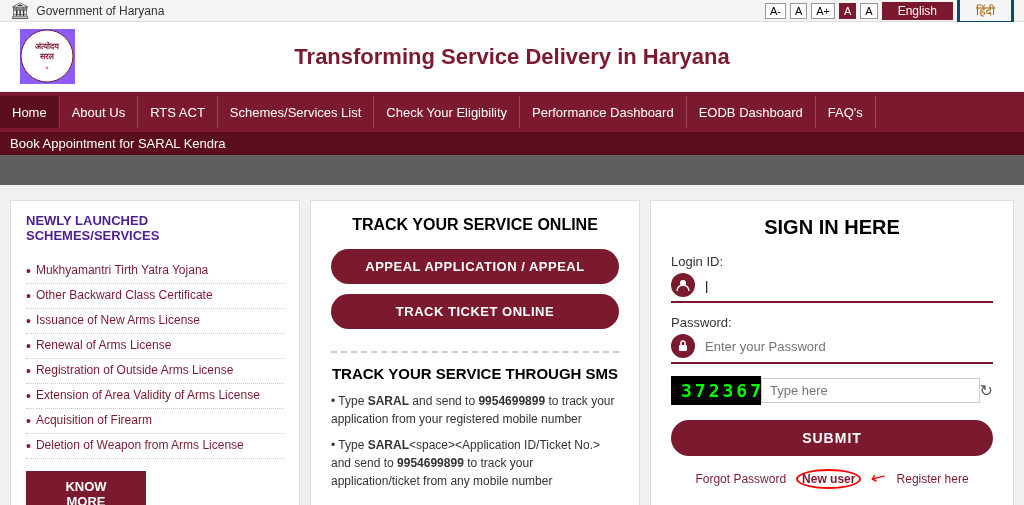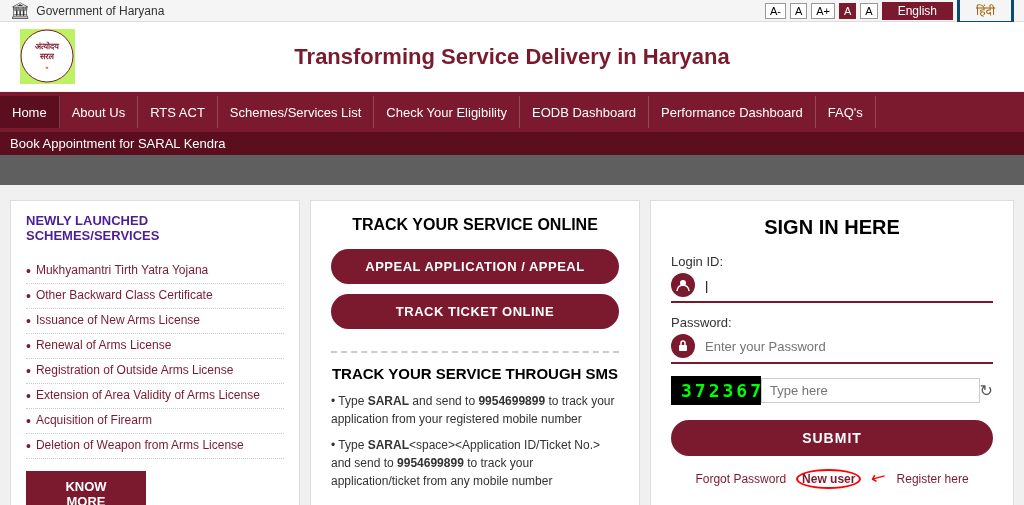--- a/index.html
+++ b/index.html
@@ -39,21 +39,21 @@
       display: flex;
       align-items: center;
       justify-content: center;
       padding: 8px 20px;
       background: #fff;
       border-bottom: 1px solid #eee;
     }
     .logo-area { display: flex; align-items: center; gap: 10px; position: absolute; left: 20px; }
     .logo-img {
       width: 55px; height: 55px;
-      background: #bef264;
+      background: #8b5cf6;
       display: flex; align-items: flex-start; justify-content: center;
     }
     .header-title { font-size: 22px; font-weight: bold; color: #7b1a2e; text-align: center; }
 
     
     .nav {
       background: #7b1a2e;
       display: flex;
       align-items: center;
       padding: 0;
@@ -324,22 +324,22 @@
   </div>
   <h1 class="header-title">Transforming Service Delivery in Haryana</h1>
 </div>
 
 <nav class="nav">
   <div class="nav-item">Home</div>
   <div class="nav-item">About Us</div>
   <div class="nav-item">RTS ACT</div>
   <div class="nav-item">Schemes/Services List</div>
   <div class="nav-item">Check Your Eligibility</div>
+  <div class="nav-item">Performance Dashboard</div>
   <div class="nav-item">EODB Dashboard</div>
-  <div class="nav-item">Performance Dashboard</div>
   <div class="nav-item">FAQ's</div>
 
 </nav>
 
 <div class="sub-nav">
   <span>Book Appointment for SARAL Kendra</span>
 </div>
 
 <div class="banner"></div>
 

